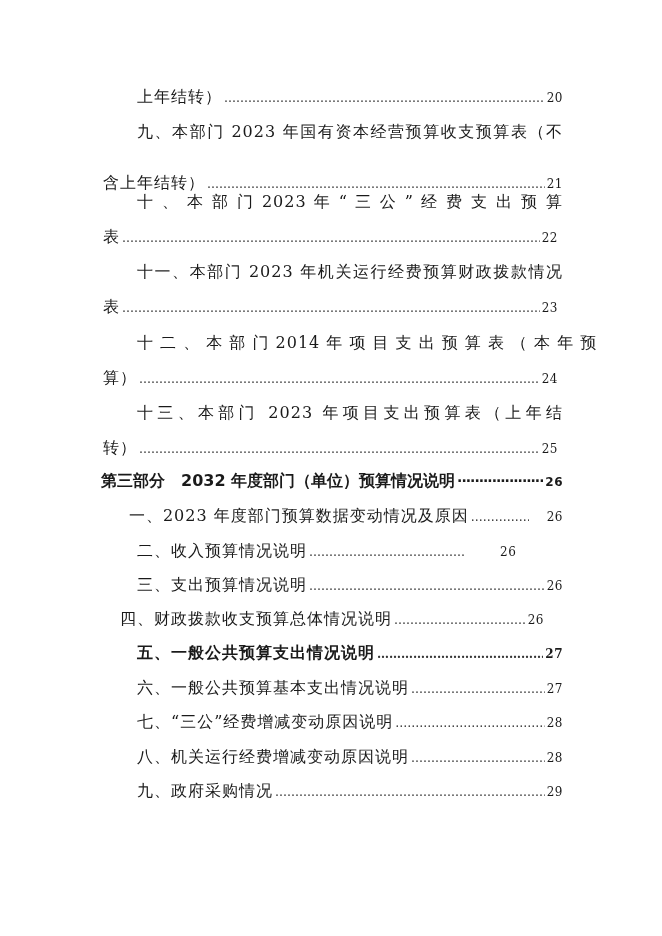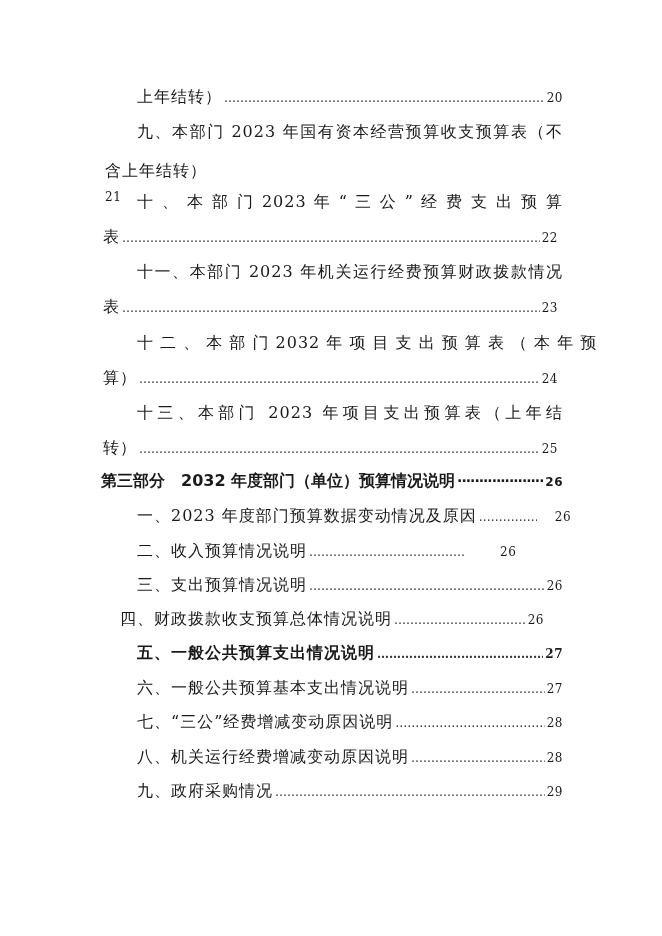--- a/index.html
+++ b/index.html
@@ -74,21 +74,21 @@
   <div class="line" style="top:84px; left:137px; width:426px;">
     <span class="text">上年结转）</span>
     <span class="dots">…………………………………………………………………………………………………………………………………………………………</span>
     <span class="page-num">20</span>
   </div>
 
   <div class="line justify" style="top:119px; left:137px; width:426px;">
     <span class="text">九、本部门 2023 年国有资本经营预算收支预算表（不</span>
   </div>
 
-  <div class="line" style="top:158px;flex-direction:column;">
+  <div class="line" style="top:170px;">
     <span class="text">含上年结转）</span>
     <span class="dots">…………………………………………………………………………………………………………………………………………………………</span>
     <span class="page-num">21</span>
   </div>
 
   <div class="line justify" style="top:189px; left:137px; width:426px;">
     <span class="text">十 、 本 部 门 2023 年 “ 三 公 ” 经 费 支 出 预 算</span>
   </div>
 
   <div class="line" style="top:224px; width:455px;">
@@ -101,21 +101,21 @@
     <span class="text">十一、本部门 2023 年机关运行经费预算财政拨款情况</span>
   </div>
 
   <div class="line" style="top:294px; width:455px;">
     <span class="text">表</span>
     <span class="dots">…………………………………………………………………………………………………………………………………………………………</span>
     <span class="page-num">23</span>
   </div>
 
   <div class="line justify" style="top:330px; left:137px; width:426px;">
-    <span class="text">十 二 、 本 部 门 2032 年 项 目 支 出 预 算 表 （ 本 年 预</span>
+    <span class="text">十 二 、 本 部 门 2014 年 项 目 支 出 预 算 表 （ 本 年 预</span>
   </div>
 
   <div class="line" style="top:365px; width:455px;">
     <span class="text">算）</span>
     <span class="dots">…………………………………………………………………………………………………………………………………………………………</span>
     <span class="page-num">24</span>
   </div>
 
   <div class="line justify" style="top:400px; left:137px; width:426px;">
     <span class="text">十三、本部门 2023 年项目支出预算表（上年结</span>
@@ -126,21 +126,21 @@
     <span class="dots">…………………………………………………………………………………………………………………………………………………………</span>
     <span class="page-num">25</span>
   </div>
 
   <div class="line section" style="top:468px; left:101px; width:462px;">
     <span class="text">第三部分　2032 年度部门（单位）预算情况说明</span>
     <span class="dots">··································································</span>
     <span class="page-num">26</span>
   </div>
 
-  <div class="line mid" style="top:503px; left:137px; width:426px;">
+  <div class="line mid" style="top:503px; left:137px; width:426px;justify-content:flex-end;">
     <span class="text">一、2023 年度部门预算数据变动情况及原因</span>
     <span class="dots" style="width:58px;">…………………………………………………………………………………………………………………………………………………………</span>
     <span class="gap"></span>
     <span class="page-num">26</span>
   </div>
 
   <div class="line short" style="top:538px; left:137px; width:400px;">
     <span class="text">二、收入预算情况说明</span>
     <span class="dots" style="width:155px;">…………………………………………………………………………………………………………………………………………………………</span>
     <span class="gap"></span>

